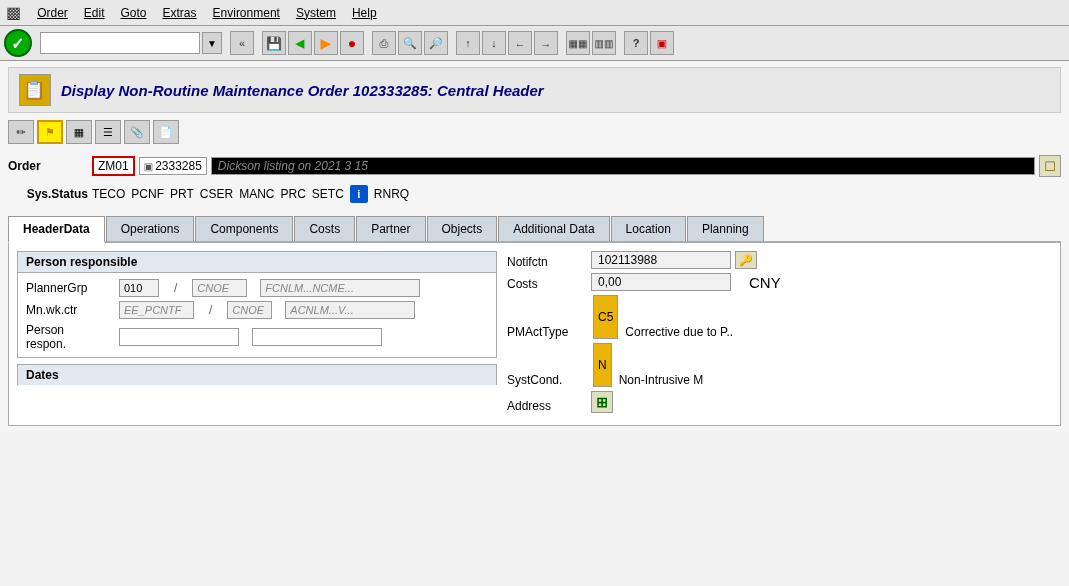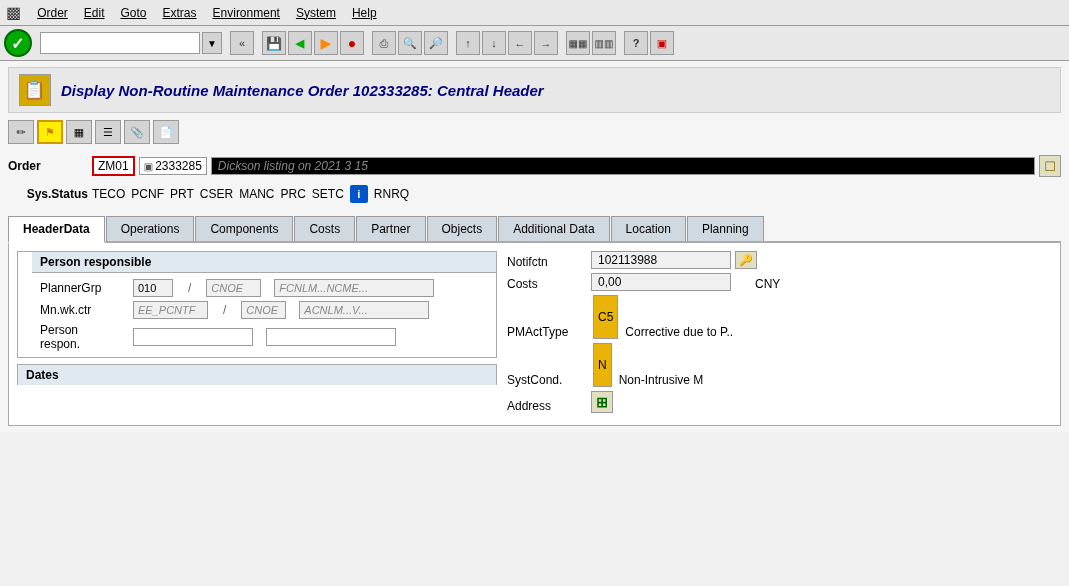--- a/index.html
+++ b/index.html
@@ -213,21 +213,20 @@
       background: white;
       border: 1px solid #aaa;
       border-top: none;
       padding: 8px;
     }
 
     
     .section-box {
       border: 1px solid #aaa;
       margin-bottom: 6px;
-      padding-left: 14px;
     }
     .section-header {
       background: #e0e8f0;
       padding: 3px 8px;
       font-weight: bold;
       font-size: 12px;
       border-bottom: 1px solid #aaa;
     }
     .section-body {
       padding: 6px 8px;
@@ -277,22 +276,22 @@
     }
     .right-value-box {
       border: 1px solid #999;
       padding: 1px 6px;
       font-size: 12px;
       background: #f0f0f0;
       min-width: 140px;
       height: 18px;
     }
     .right-unit {
-      font-size: 12px;
-      margin-left: 20px;
+      font-size: 15px;
+      margin-left: 14px;
     }
     .right-code {
       background: #eab308;
       border: 1px solid #999;
       padding: 14px 4px;
       font-size: 12px;
       margin-left: 2px;
     }
     .right-desc {
       font-size: 12px;

